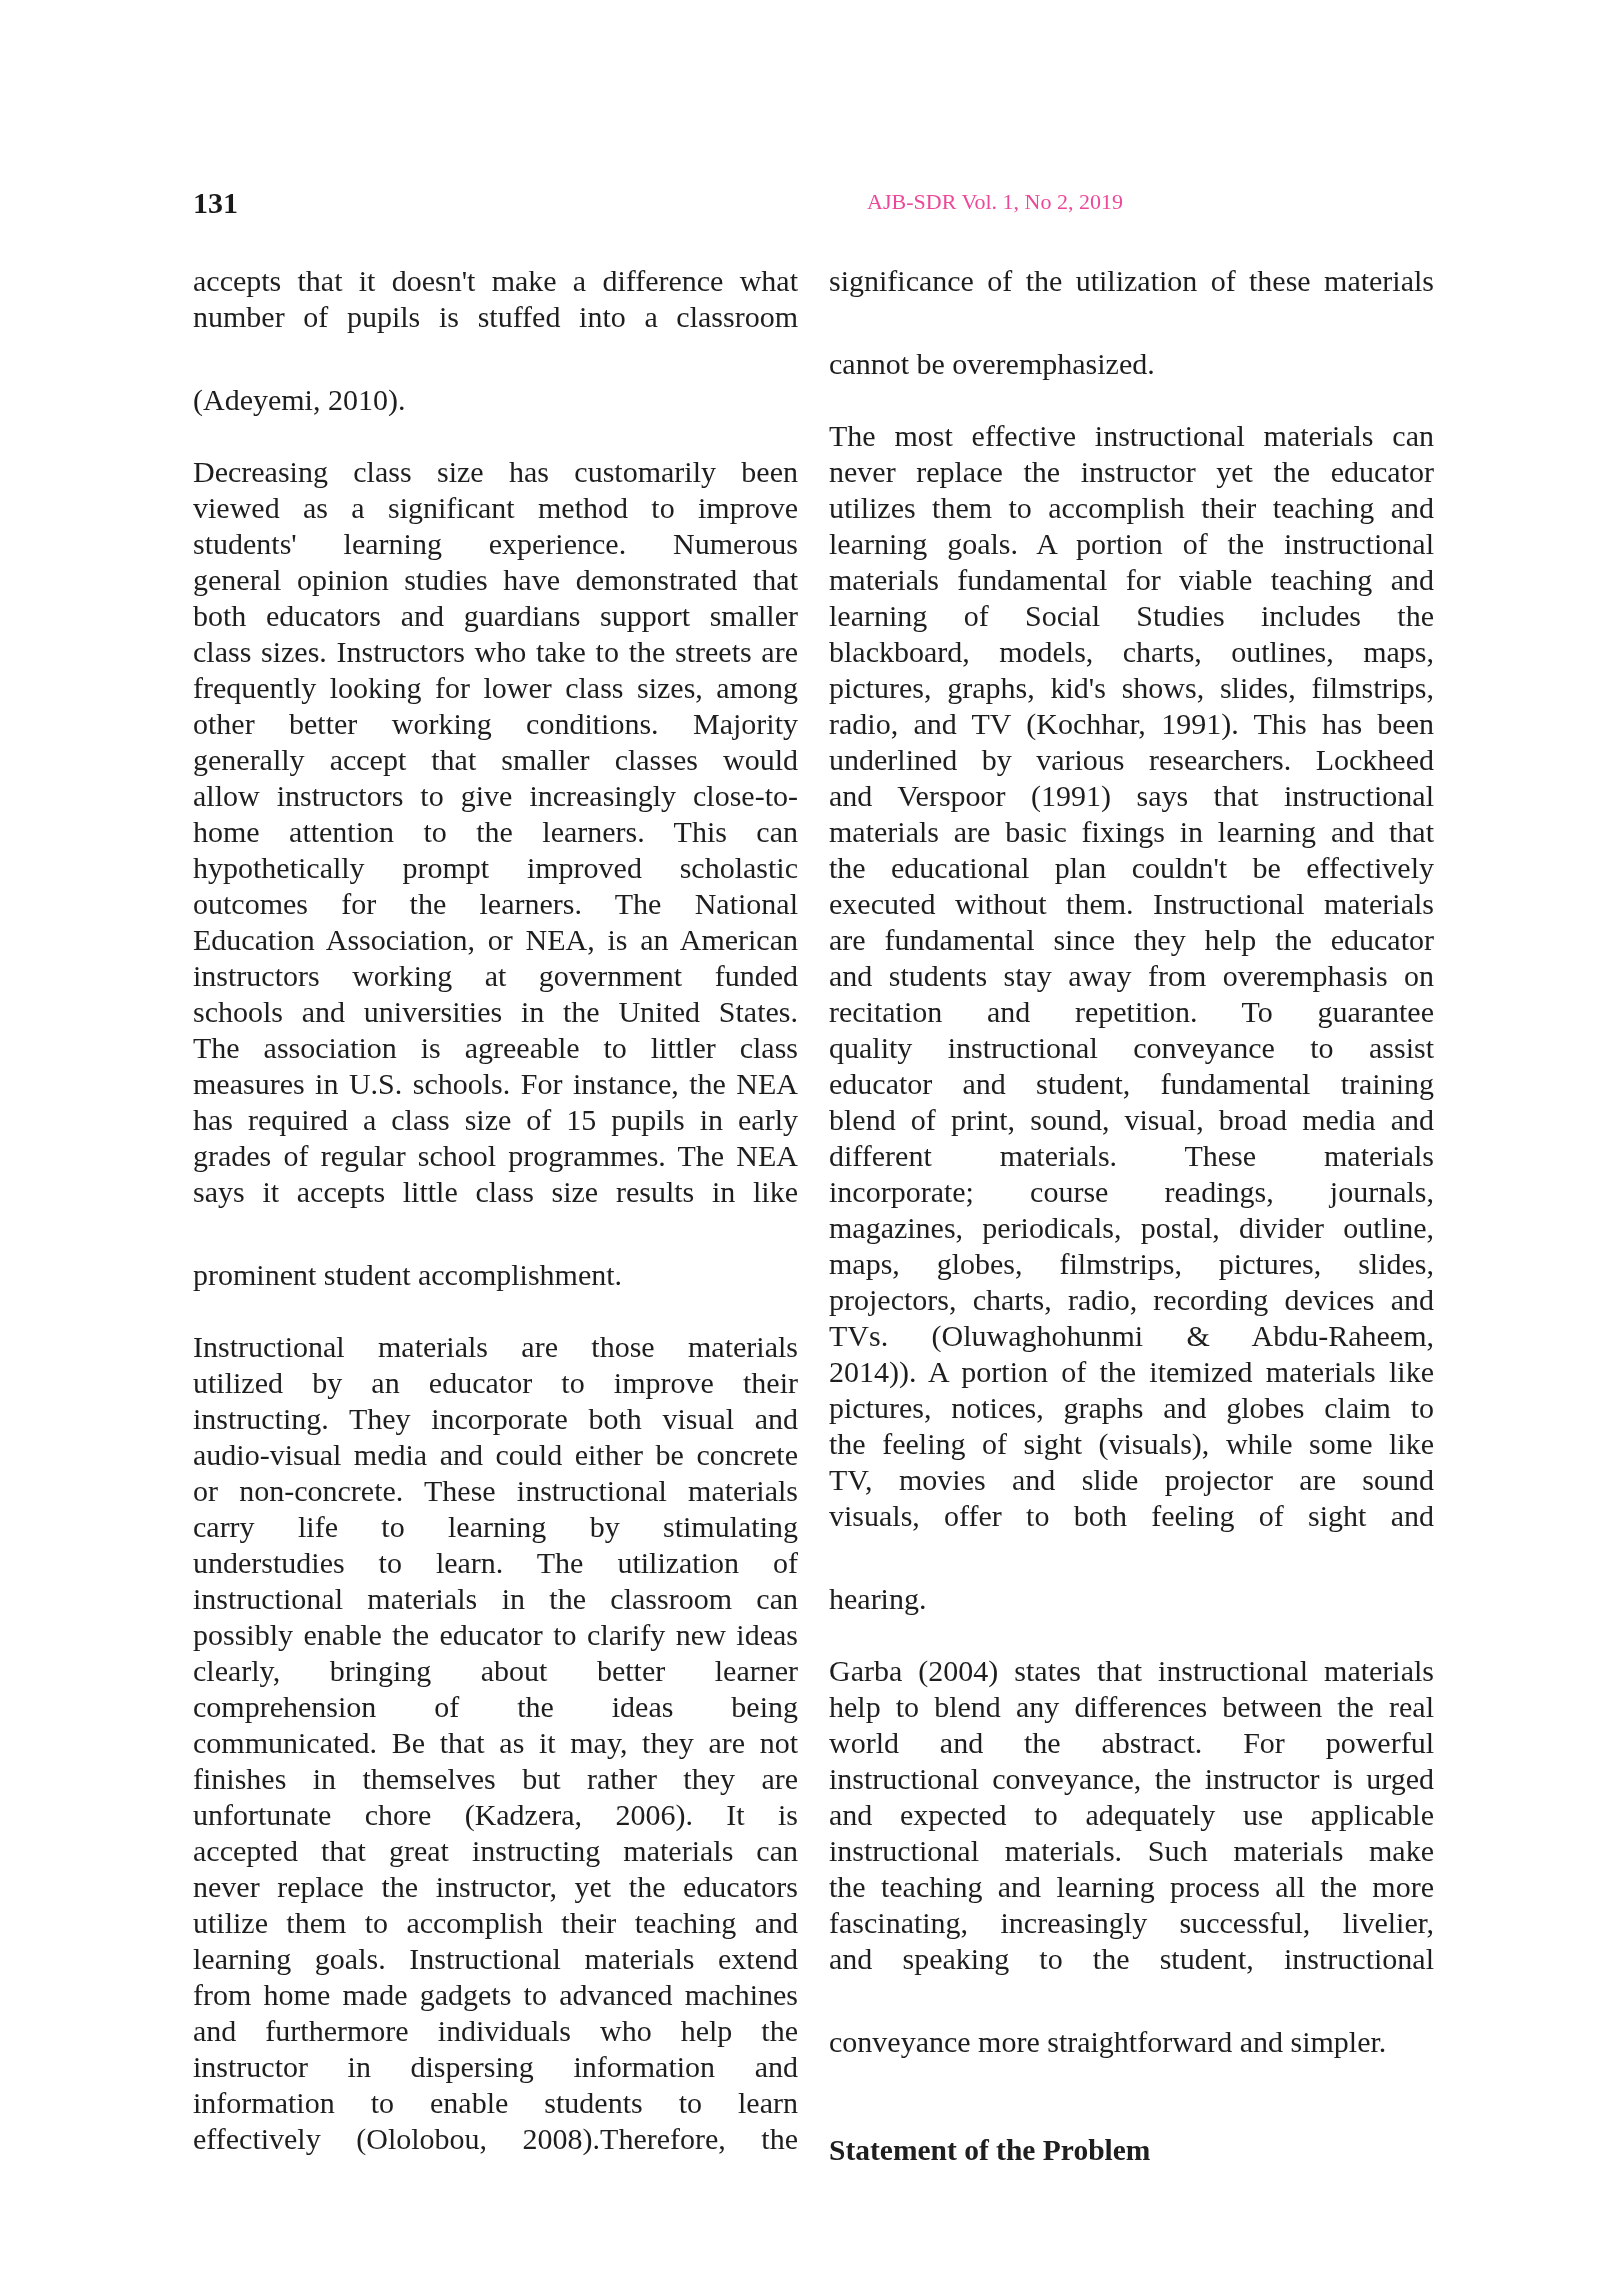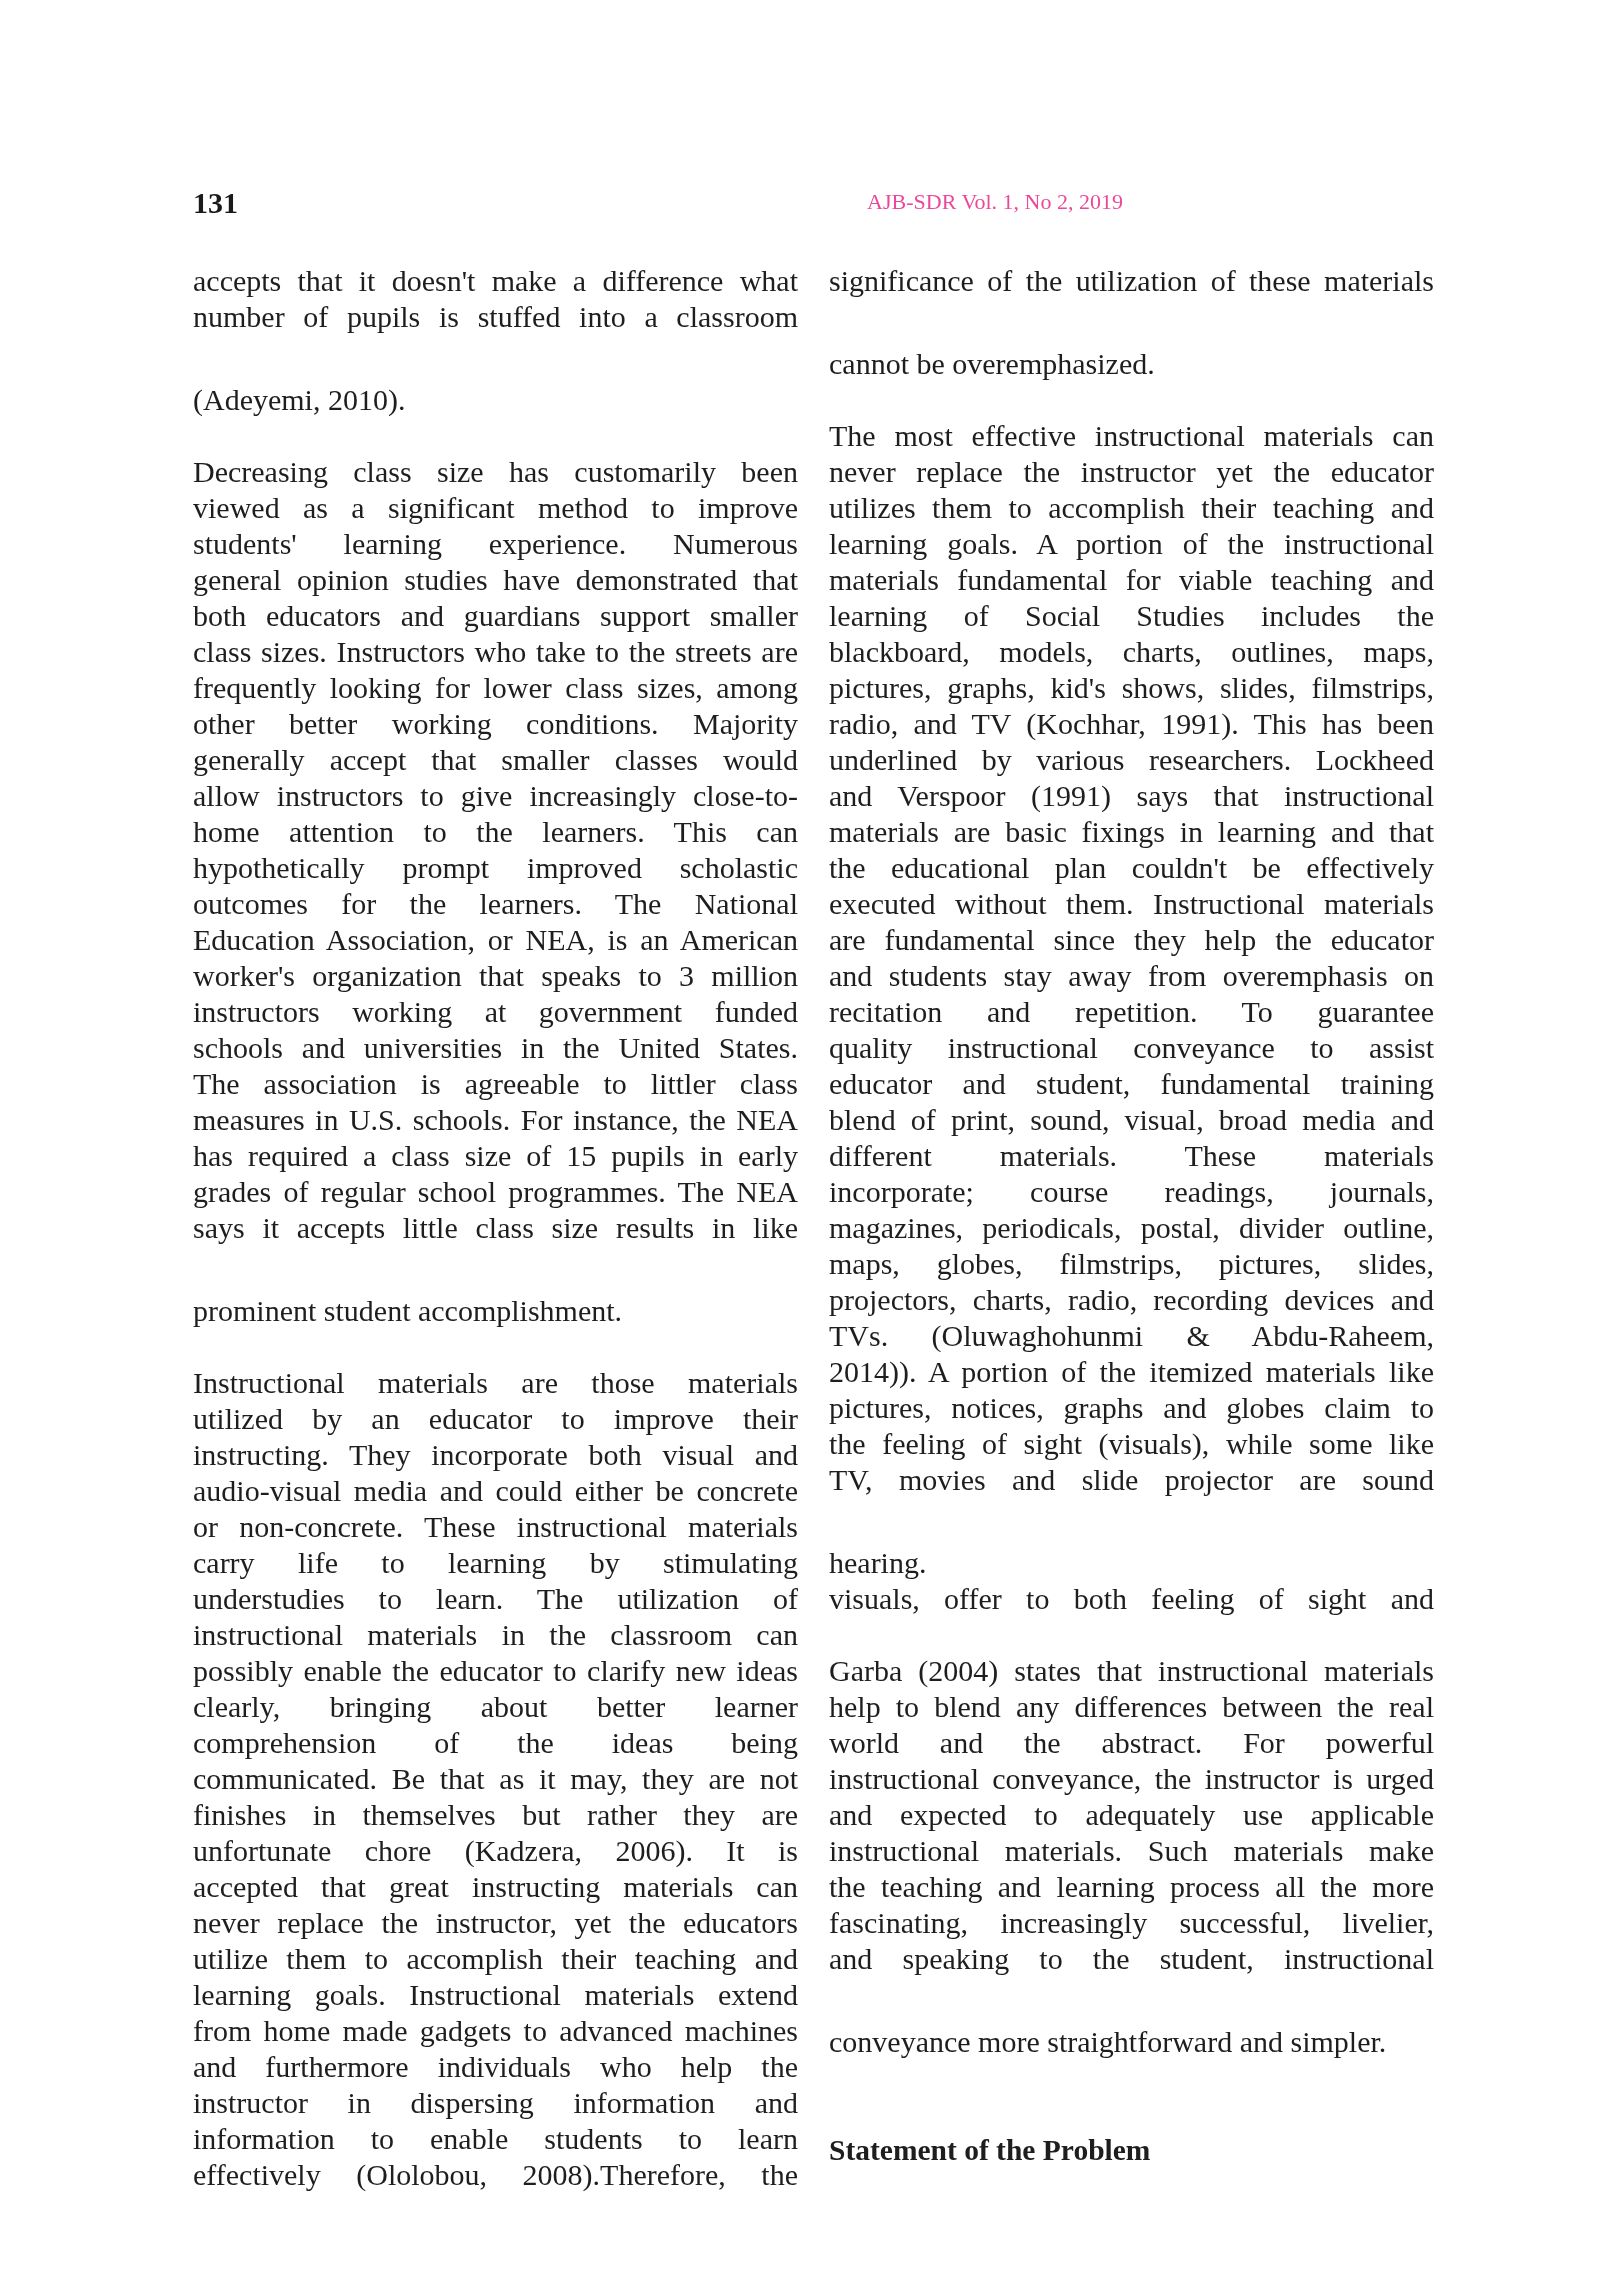--- a/index.html
+++ b/index.html
@@ -56,21 +56,20 @@
         <span class="line">both educators and guardians support smaller</span>
         <span class="line">class sizes. Instructors who take to the streets are</span>
         <span class="line">frequently looking for lower class sizes, among</span>
         <span class="line">other better working conditions. Majority</span>
         <span class="line">generally accept that smaller classes would</span>
         <span class="line">allow instructors to give increasingly close-to-</span>
         <span class="line">home attention to the learners. This can</span>
         <span class="line">hypothetically prompt improved scholastic</span>
         <span class="line">outcomes for the learners. The National</span>
         <span class="line">Education Association, or NEA, is an American</span>
-        <span class="line">worker's organization that speaks to 3 million</span>
         <span class="line">instructors working at government funded</span>
         <span class="line">schools and universities in the United States.</span>
         <span class="line">The association is agreeable to littler class</span>
         <span class="line">measures in U.S. schools. For instance, the NEA</span>
         <span class="line">has required a class size of 15 pupils in early</span>
         <span class="line">grades of regular school programmes. The NEA</span>
         <span class="line">says it accepts little class size results in like</span>
         <span class="line last">prominent student accomplishment.</span>
       </div>
       <div class="para">
@@ -128,22 +127,22 @@
         <span class="line">different materials. These materials</span>
         <span class="line">incorporate; course readings, journals,</span>
         <span class="line">magazines, periodicals, postal, divider outline,</span>
         <span class="line">maps, globes, filmstrips, pictures, slides,</span>
         <span class="line">projectors, charts, radio, recording devices and</span>
         <span class="line">TVs. (Oluwaghohunmi &amp; Abdu-Raheem,</span>
         <span class="line">2014)). A portion of the itemized materials like</span>
         <span class="line">pictures, notices, graphs and globes claim to</span>
         <span class="line">the feeling of sight (visuals), while some like</span>
         <span class="line">TV, movies and slide projector are sound</span>
+        <span class="line">visuals, offer to both feeling of sight and</span>
         <span class="line last">hearing.</span>
-        <span class="line">visuals, offer to both feeling of sight and</span>
       </div>
       <div class="para">
         <span class="line">Garba (2004) states that instructional materials</span>
         <span class="line">help to blend any differences between the real</span>
         <span class="line">world and the abstract. For powerful</span>
         <span class="line">instructional conveyance, the instructor is urged</span>
         <span class="line">and expected to adequately use applicable</span>
         <span class="line">instructional materials. Such materials make</span>
         <span class="line">the teaching and learning process all the more</span>
         <span class="line">fascinating, increasingly successful, livelier,</span>

